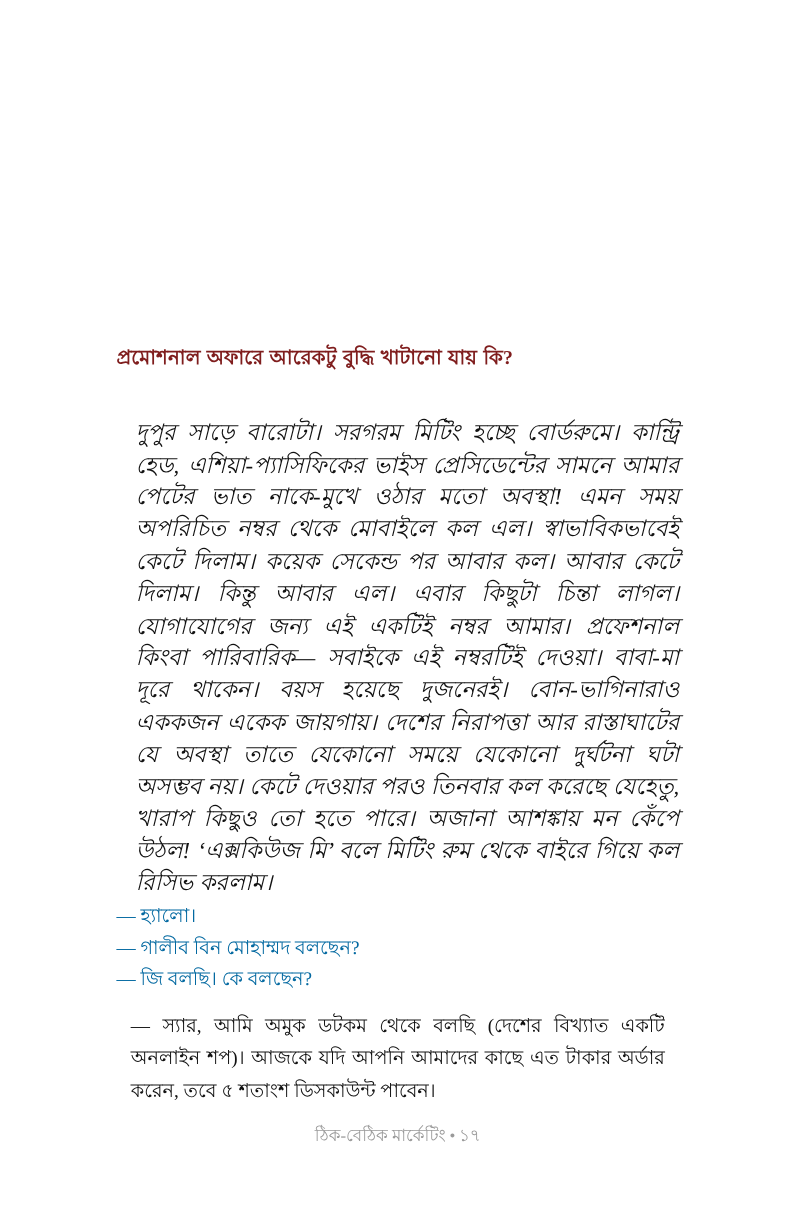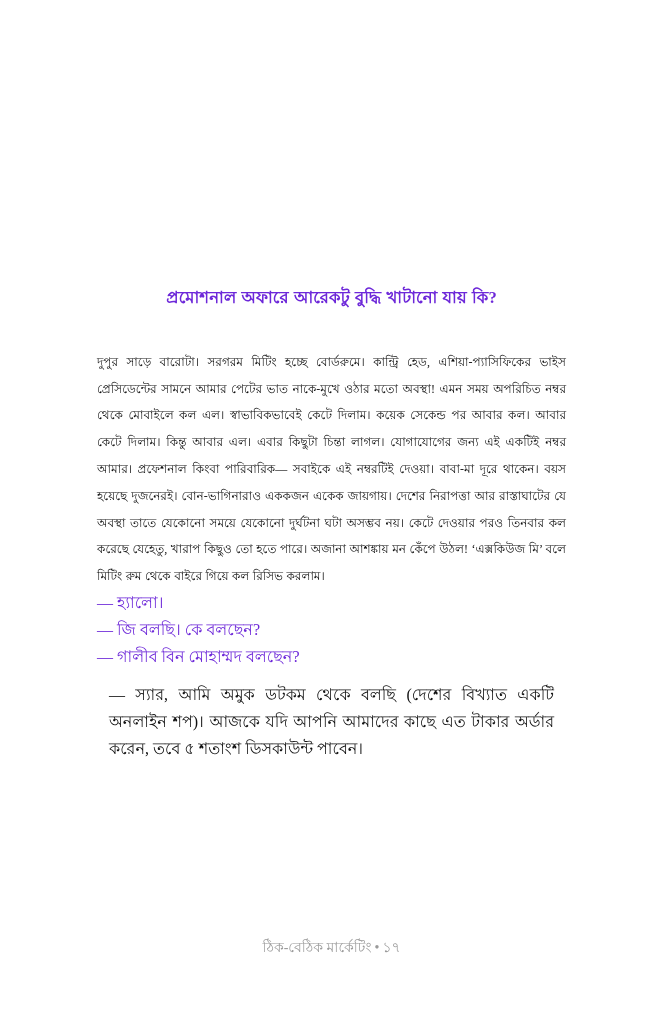--- a/index.html
+++ b/index.html
@@ -26,51 +26,51 @@
     left: 97px;
     top: 286px;
     width: 469px;
   }
 
   .chapter-heading {
     font-family: "Liberation Serif", "DejaVu Serif", serif;
     font-weight: bold;
     font-size: 16.5px;
     line-height: 1.5;
-    color: #6d28d9;
-    text-align: center;
+    color: #7f1d1d;
     letter-spacing: 0.1px;
     margin: 0 0 38px 0;
     word-spacing: 1px;
   }
 
   .body-para {
     font-family: "Liberation Serif", "DejaVu Serif", serif;
-    font-size: 12px;
+    font-size: 19px;
     line-height: 26.8px;
     color: #111111;
     text-align: justify;
     text-justify: inter-word;
-    margin: 0 0 15px 0;
+    margin: 0 0 15px 16px;
     word-spacing: 0.4px;
+    font-style: italic;
   }
 
   .body-para:last-of-type {
     margin-bottom: 0;
   }
 
   .dialogue-block {
     margin: 0 0 15px 0;
   }
 
   .dialogue-line {
     font-family: "Liberation Serif", "DejaVu Serif", serif;
     font-size: 16px;
     line-height: 26.8px;
-    color: #6d28d9;
+    color: #0369a1;
     text-align: left;
     margin: 0;
     white-space: nowrap;
   }
 
   .dialogue-para {
     font-family: "Liberation Serif", "DejaVu Serif", serif;
     font-size: 16px;
     line-height: 26.8px;
     color: #111111;
@@ -103,22 +103,22 @@
 <div class="page">
 
   <div class="text-column">
 
     <h1 class="chapter-heading">প্রমোশনাল অফারে আরেকটু বুদ্ধি খাটানো যায় কি?</h1>
 
     <p class="body-para">দুপুর সাড়ে বারোটা। সরগরম মিটিং হচ্ছে বোর্ডরুমে। কান্ট্রি হেড, এশিয়া-প্যাসিফিকের ভাইস প্রেসিডেন্টের সামনে আমার পেটের ভাত নাকে-মুখে ওঠার মতো অবস্থা! এমন সময় অপরিচিত নম্বর থেকে মোবাইলে কল এল। স্বাভাবিকভাবেই কেটে দিলাম। কয়েক সেকেন্ড পর আবার কল। আবার কেটে দিলাম। কিন্তু আবার এল। এবার কিছুটা চিন্তা লাগল। যোগাযোগের জন্য এই একটিই নম্বর আমার। প্রফেশনাল কিংবা পারিবারিক— সবাইকে এই নম্বরটিই দেওয়া। বাবা-মা দূরে থাকেন। বয়স হয়েছে দুজনেরই। বোন-ভাগিনারাও এককজন একেক জায়গায়। দেশের নিরাপত্তা আর রাস্তাঘাটের যে অবস্থা তাতে যেকোনো সময়ে যেকোনো দুর্ঘটনা ঘটা অসম্ভব নয়। কেটে দেওয়ার পরও তিনবার কল করেছে যেহেতু, খারাপ কিছুও তো হতে পারে। অজানা আশঙ্কায় মন কেঁপে উঠল! ‘এক্সকিউজ মি’ বলে মিটিং রুম থেকে বাইরে গিয়ে কল রিসিভ করলাম।</p>
 
     <div class="dialogue-block">
       <p class="dialogue-line">— হ্যালো।</p>
+      <p class="dialogue-line">— গালীব বিন মোহাম্মদ বলছেন?</p>
       <p class="dialogue-line">— জি বলছি। কে বলছেন?</p>
-      <p class="dialogue-line">— গালীব বিন মোহাম্মদ বলছেন?</p>
       <p class="dialogue-para">— স্যার, আমি অমুক ডটকম থেকে বলছি (দেশের বিখ্যাত একটি অনলাইন শপ)। আজকে যদি আপনি আমাদের কাছে এত টাকার অর্ডার করেন, তবে ৫ শতাংশ ডিসকাউন্ট পাবেন।</p>
     </div>
 
 
   </div>
 
   <div class="page-footer">
     <span>ঠিক-বেঠিক মার্কেটিং</span><span class="footer-sep">•</span><span>১৭</span>
   </div>
 

